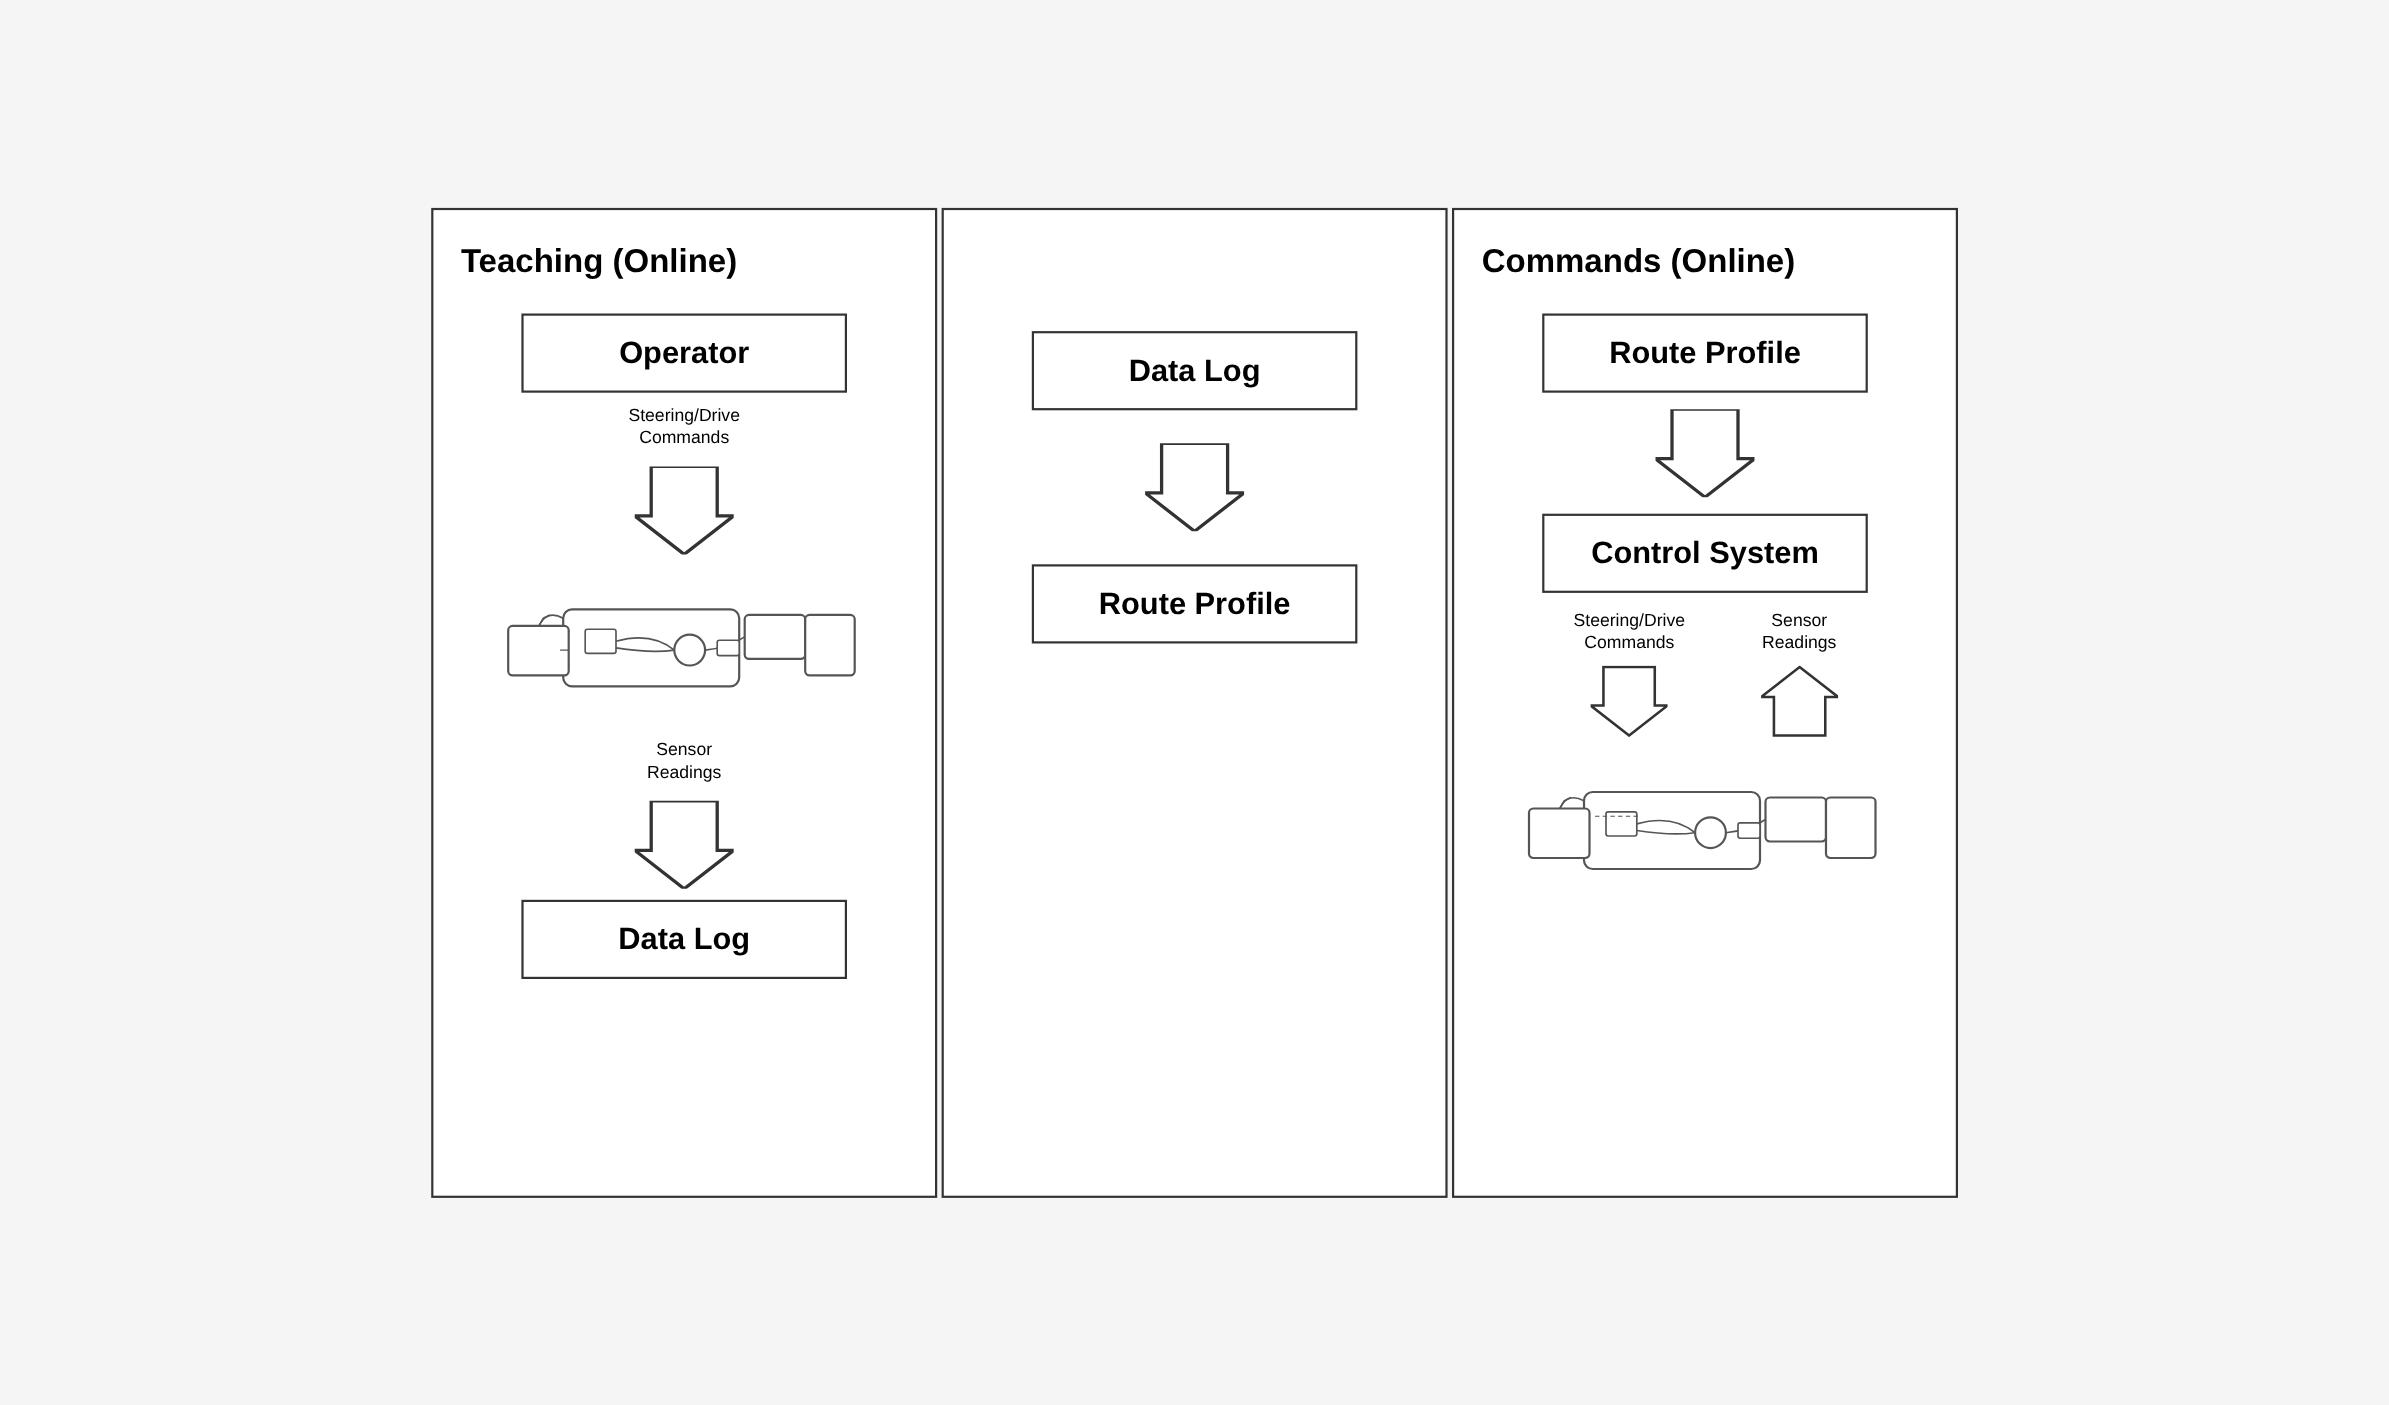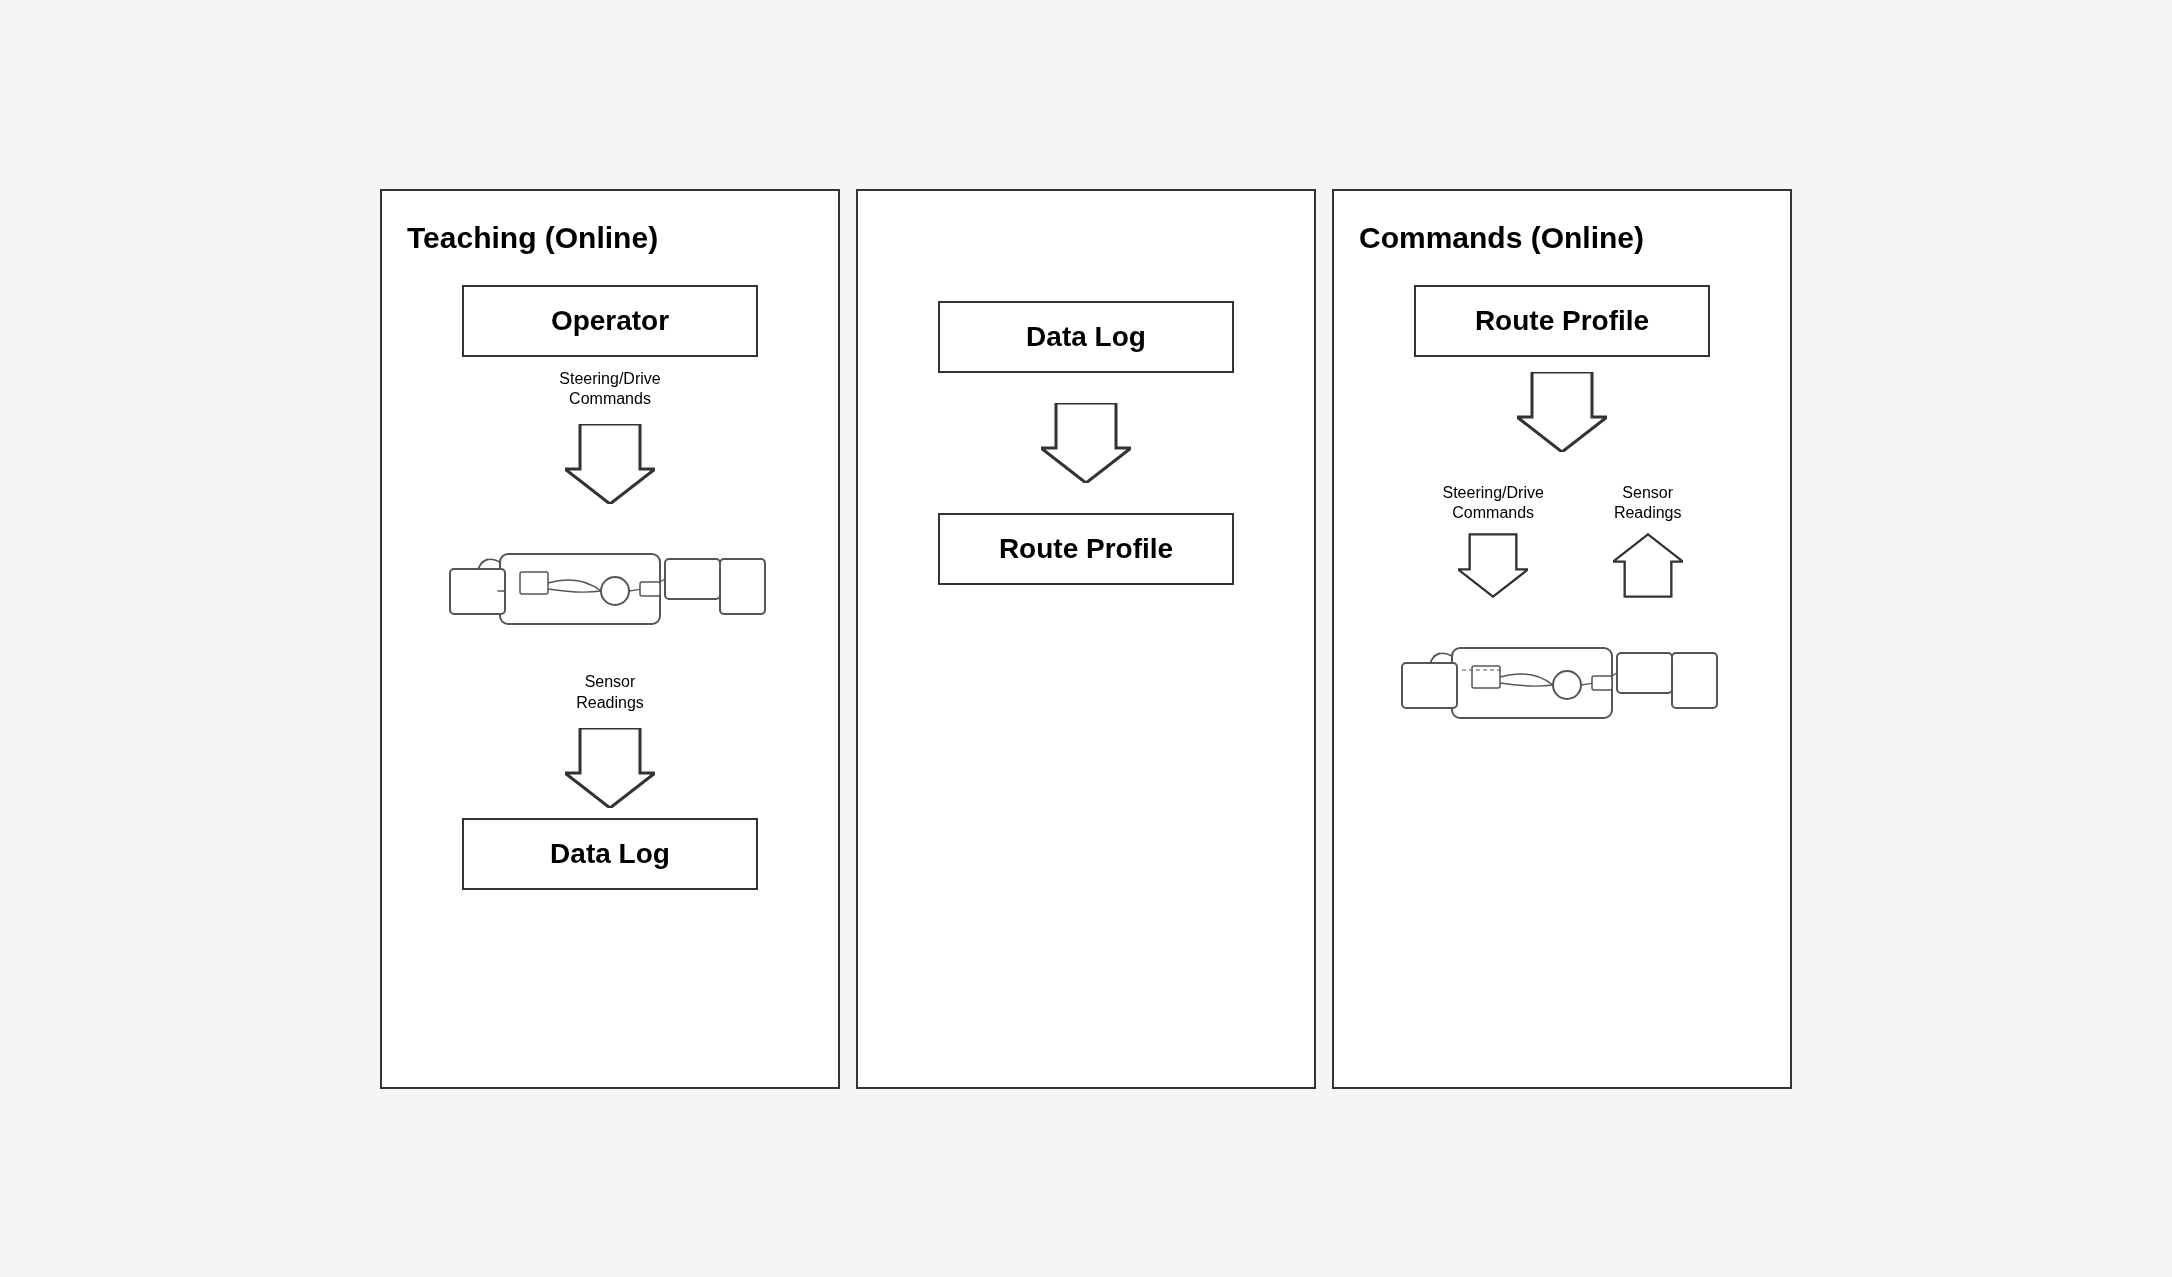--- a/index.html
+++ b/index.html
@@ -15,21 +15,21 @@
       width: 2172px;
       height: 1277px;
       background: #f5f5f5;
       display: flex;
       justify-content: center;
       align-items: center;
       transform-origin: top left;
     }
     .diagram-container {
       display: flex;
-      gap: 16px;
+      gap: 4px;
       background: #f5f5f5;
       padding: 40px;
     }
     .panel {
       border: 2px solid #333;
       background: white;
       padding: 30px 25px;
       display: flex;
       flex-direction: column;
       align-items: center;
@@ -190,20 +190,23 @@
       <div class="box">
         <span>Route Profile</span>
       </div>
 
       <div class="big-arrow-down" style="margin: 15px 0;">
         <svg viewBox="0 0 90 80" xmlns="http://www.w3.org/2000/svg">
           <polygon points="15,0 75,0 75,45 90,45 45,80 0,45 15,45" fill="white" stroke="#333" stroke-width="3"></polygon>
         </svg>
       </div>
 
+      <div class="box">
+        <span>Control System</span>
+      </div>
 
       <div class="arrows-row" style="margin-top: 12px; align-items: flex-start;">
 
         <div class="arrow-with-label">
           <div class="label-text">Steering/Drive<br>Commands</div>
           <div class="big-arrow-down" style="width:70px; height:65px; margin: 5px 0;">
             <svg viewBox="0 0 90 80" xmlns="http://www.w3.org/2000/svg">
               <polygon points="15,0 75,0 75,45 90,45 45,80 0,45 15,45" fill="white" stroke="#333" stroke-width="3"></polygon>
             </svg>
           </div>

